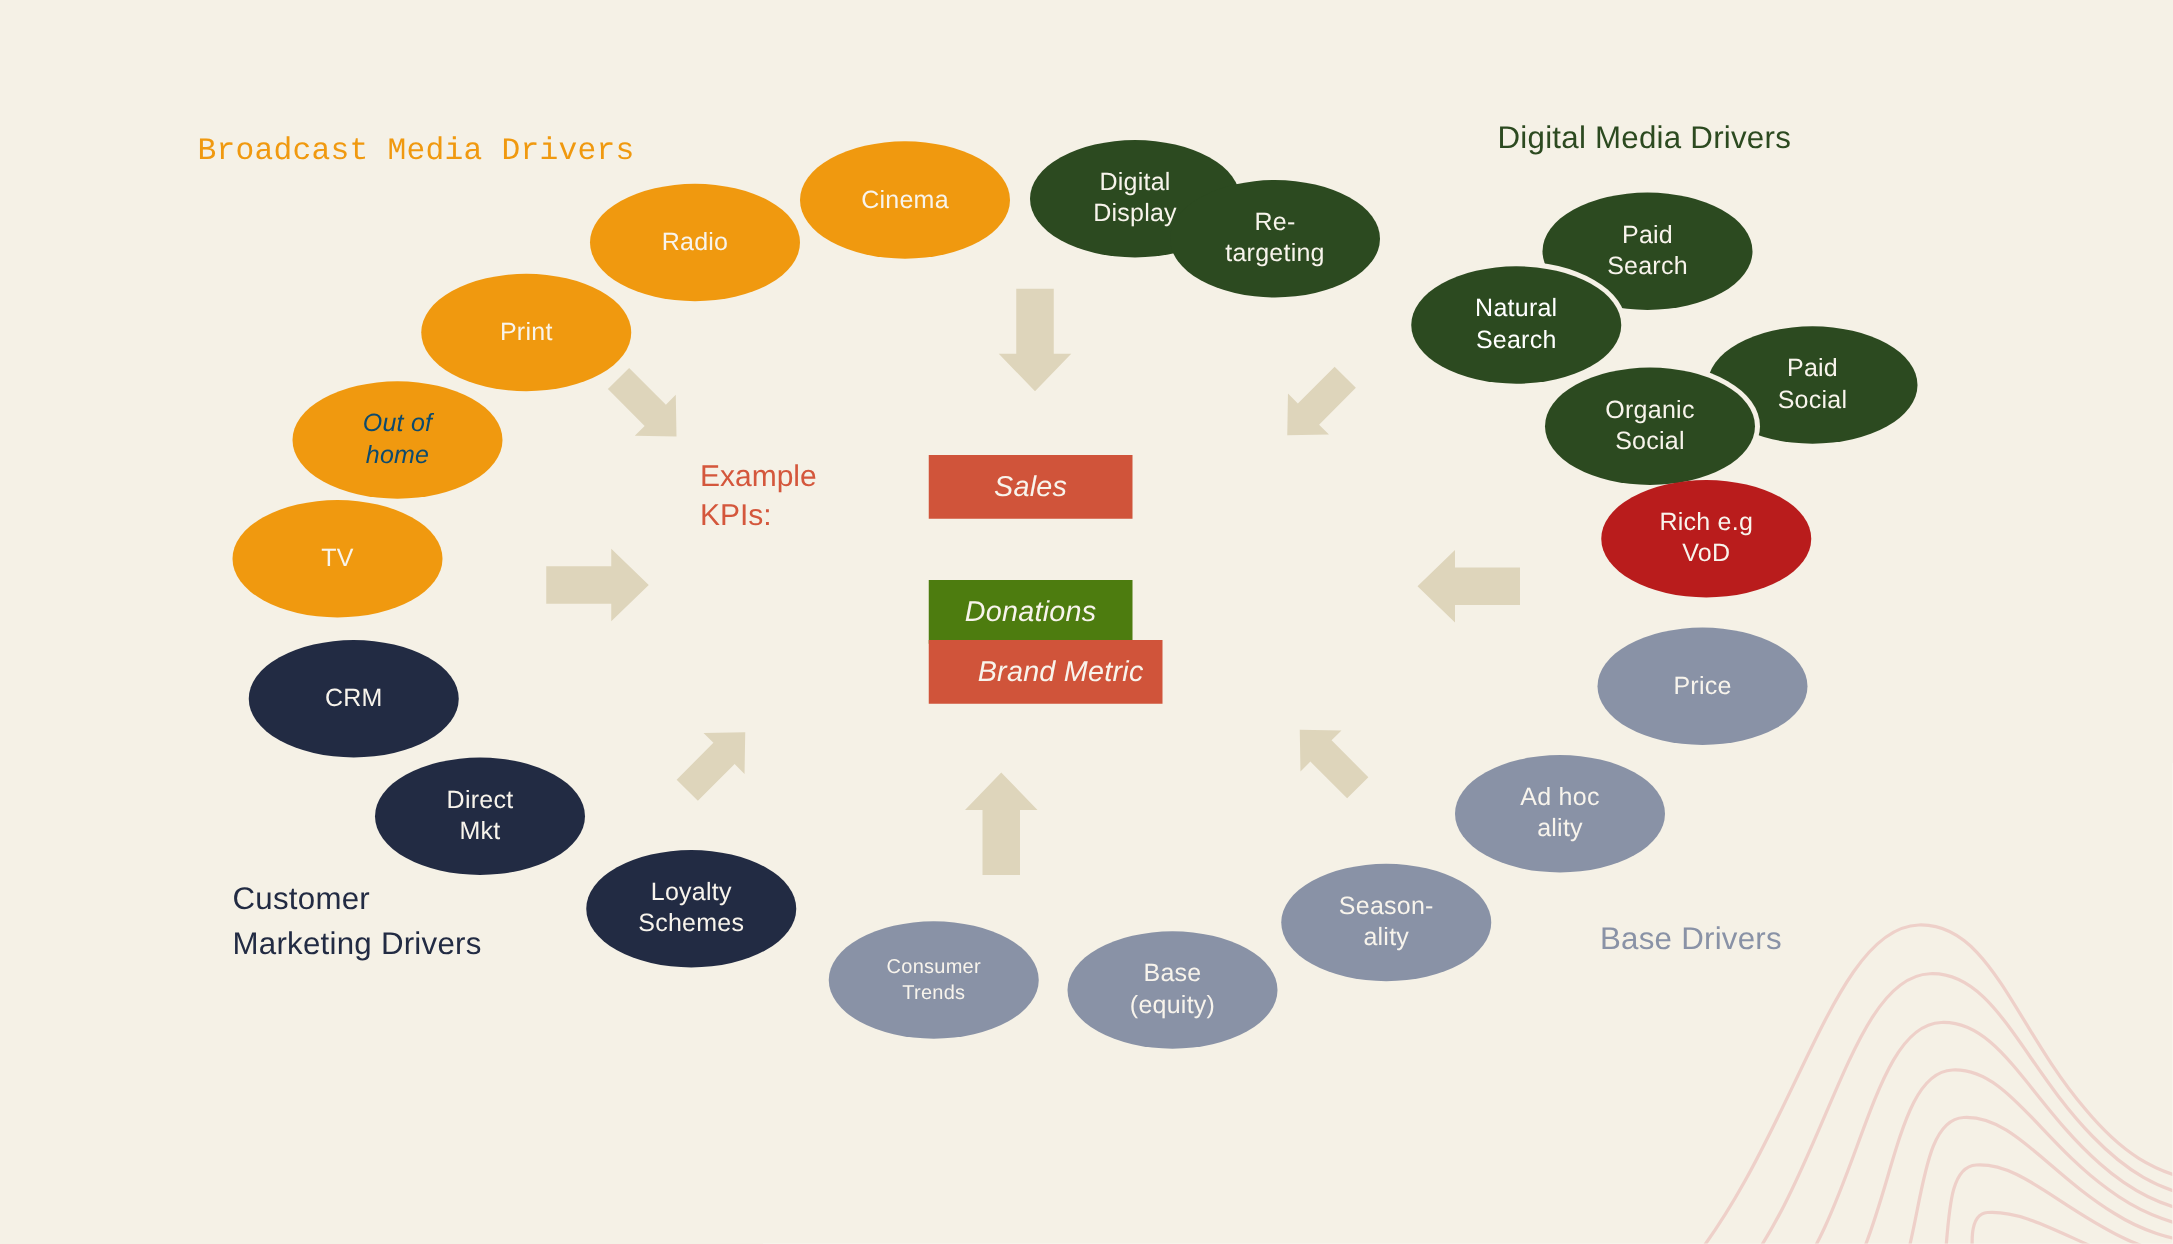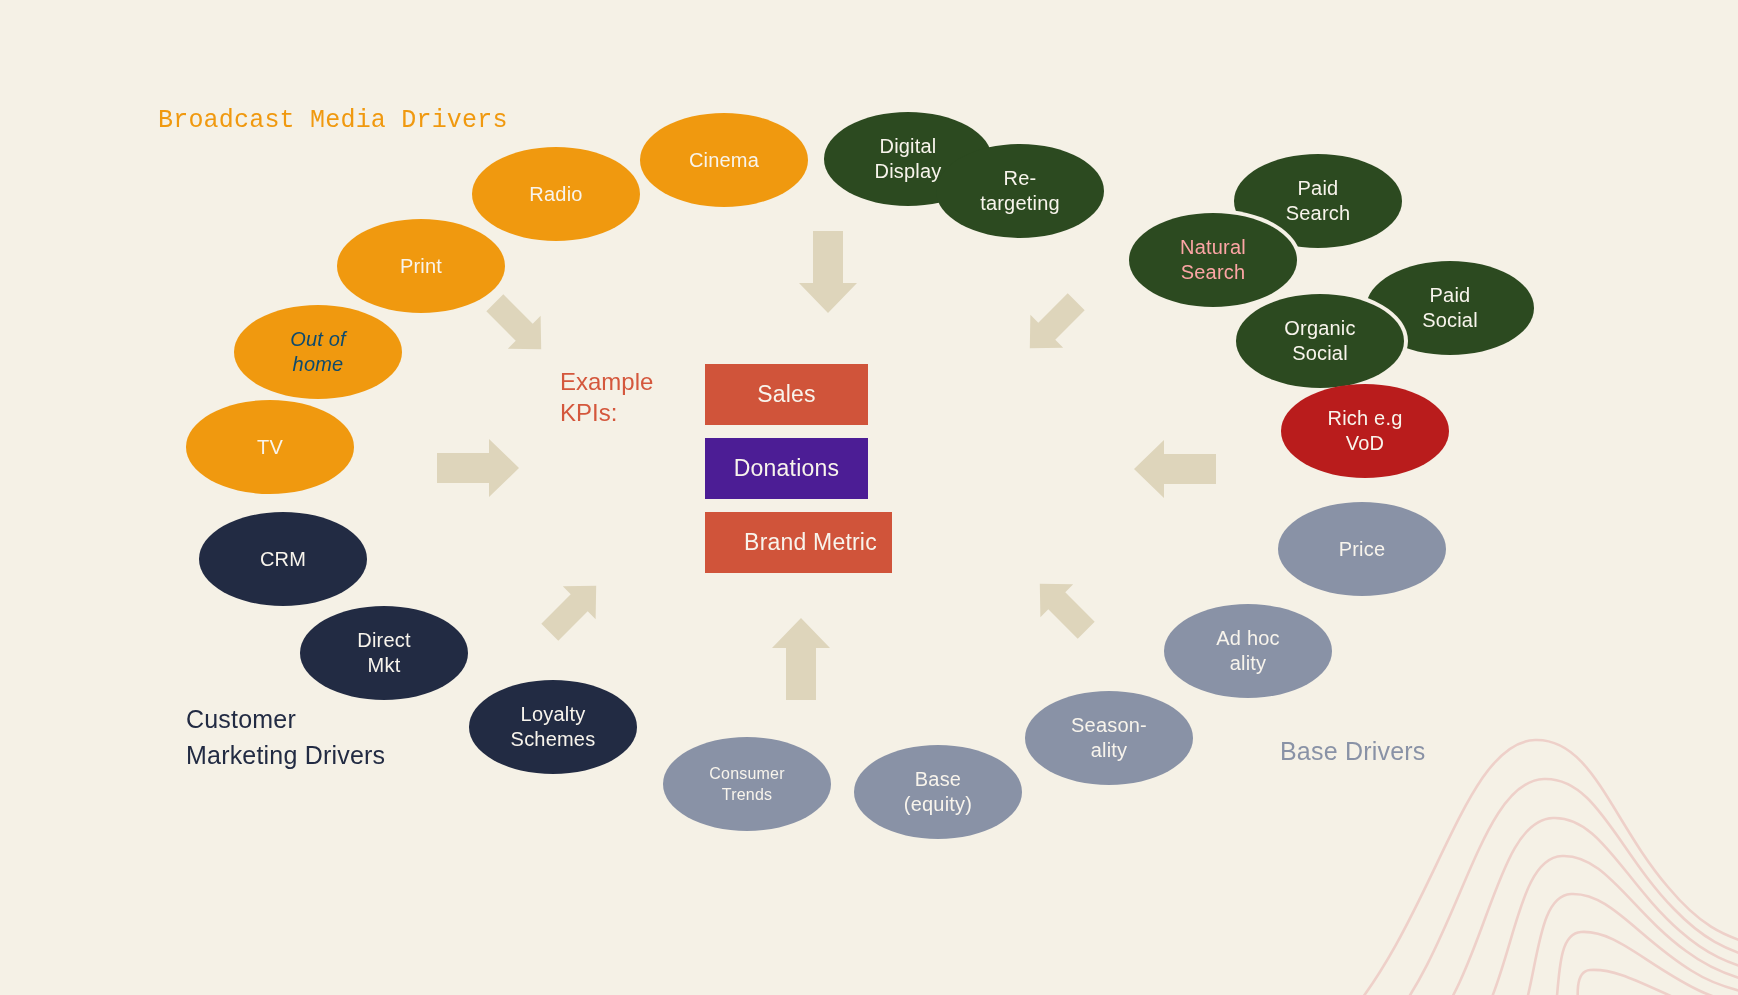--- a/index.html
+++ b/index.html
@@ -59,28 +59,29 @@
     position: absolute;
     left: 560px;
     top: 366px;
     width: 162px;
     font-size: 24px;
     line-height: 31px;
     white-space: pre-line;
   }
   .kpi-box {
     position: absolute;
-    left: 705px;
+    left: 743px;
     width: 163px;
-    height: 61px;
+    height: 51px;
     display: flex;
     align-items: center;
     justify-content: center;
     font-size: 23px;
     letter-spacing: 0.2px;
+    font-style: italic;
   }
   #kpi-box-0 { top: 364px; }
   #kpi-box-1 { top: 438px; }
   #kpi-box-2 { top: 512px; }
 
   
   #decor-waves {
     position: absolute;
     left: 1360px;
     top: 680px;
@@ -158,21 +159,21 @@
   </div>
       <div class="ellipse" style="left: 936px; top: 144px; background: rgb(44, 74, 32);">
     <span class="ellipse-label" style="color: rgb(248, 244, 236);">Re-
 targeting</span>
   </div>
       <div class="ellipse" style="left: 1234px; top: 154px; background: rgb(44, 74, 32);">
     <span class="ellipse-label" style="color: rgb(248, 244, 236);">Paid
 Search</span>
   </div>
       <div class="ellipse" style="left: 1129px; top: 213px; background: rgb(44, 74, 32); box-shadow: rgb(245, 241, 230) 0px 0px 0px 4px;">
-    <span class="ellipse-label" style="color: #fca5a5;">Natural
+    <span class="ellipse-label" style="color: #ffffff;">Natural
 Search</span>
   </div>
       <div class="ellipse" style="left: 1366px; top: 261px; background: rgb(44, 74, 32);">
     <span class="ellipse-label" style="color: rgb(248, 244, 236);">Paid
 Social</span>
   </div>
       <div class="ellipse" style="left: 1236px; top: 294px; background: rgb(44, 74, 32); box-shadow: rgb(245, 241, 230) 0px 0px 0px 4px;">
     <span class="ellipse-label" style="color: rgb(248, 244, 236);">Organic
 Social</span>
   </div>
@@ -206,23 +207,24 @@
       <div class="ellipse" style="left: 1164px; top: 604px; background: rgb(137, 146, 166);">
     <span class="ellipse-label" style="color: rgb(248, 244, 236);">Ad hoc
 ality</span>
   </div>
       <div class="ellipse" style="left: 1278px; top: 502px; background: rgb(137, 146, 166);">
     <span class="ellipse-label" style="color: rgb(248, 244, 236);">Price</span>
   </div>
     </div>
 
   <div class="group-title" id="title-broadcast" style="color: rgb(240, 153, 15);">Broadcast Media Drivers</div>
+  <div class="group-title" id="title-digital" style="color: rgb(44, 74, 32);">Digital Media Drivers</div>
   <div class="group-title" id="title-customer" style="color: rgb(34, 43, 67);">Customer
 Marketing Drivers</div>
   <div class="group-title" id="title-base" style="color: rgb(137, 146, 166);">Base Drivers</div>
 
   <div id="kpi-caption" style="color: rgb(212, 87, 60);">Example
 KPIs:</div>
   <div class="kpi-box" id="kpi-box-0" style="background: rgb(208, 84, 58); color: rgb(248, 244, 236);">Sales</div>
-  <div class="kpi-box" id="kpi-box-1" style="background: #4c1d95; color: rgb(248, 244, 236);">Donations</div>
+  <div class="kpi-box" id="kpi-box-1" style="background: #4d7c0f; color: rgb(248, 244, 236); margin-top: 26px;">Donations</div>
   <div class="kpi-box" id="kpi-box-2" style="background: rgb(208, 84, 58); color: rgb(248, 244, 236); padding-left: 24px;">Brand Metric</div>
 
 </div>
 
 </body></html>

